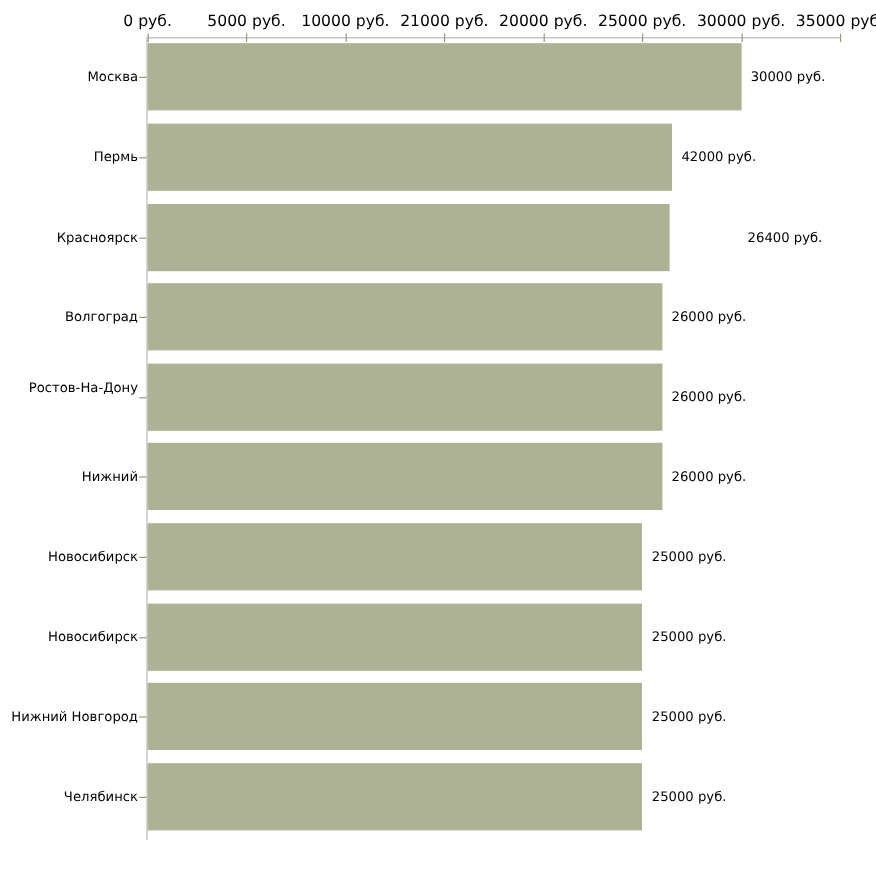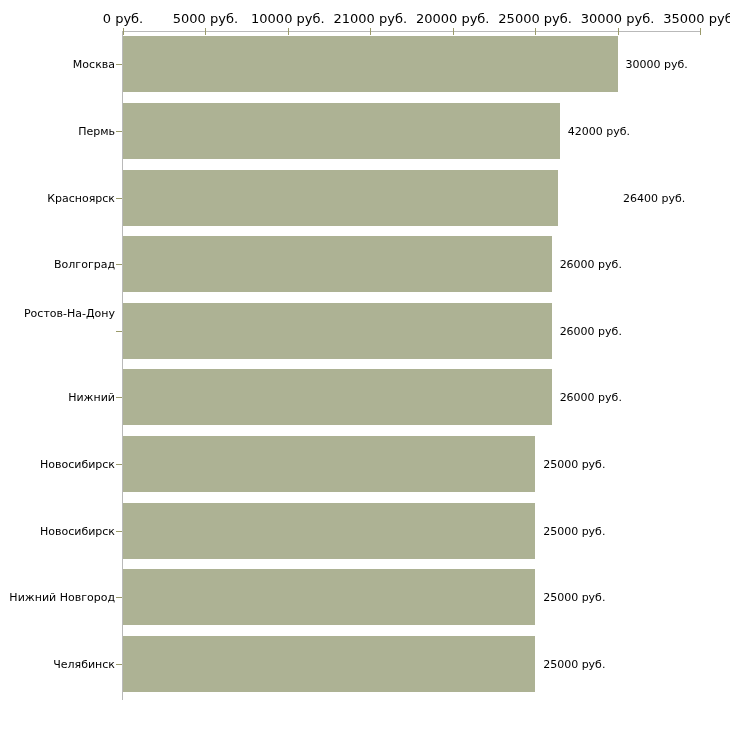--- a/index.html
+++ b/index.html
@@ -137,21 +137,21 @@
     <div id="y-ticks-layer">
         <div class="y-tick" style="top: 64.3px; background: rgb(154, 154, 106);"></div>
         <div class="y-tick-label" style="top: 64.3px;">Москва</div>
         <div class="y-tick" style="top: 130.9px; background: rgb(154, 154, 106);"></div>
         <div class="y-tick-label" style="top: 130.9px;">Пермь</div>
         <div class="y-tick" style="top: 197.5px; background: rgb(154, 154, 106);"></div>
         <div class="y-tick-label" style="top: 197.5px;">Красноярск</div>
         <div class="y-tick" style="top: 264.1px; background: rgb(154, 154, 106);"></div>
         <div class="y-tick-label" style="top: 264.1px;">Волгоград</div>
         <div class="y-tick" style="top: 330.7px; background: rgb(154, 154, 106);"></div>
-        <div class="y-tick-label" style="top: 313px;">Ростов-На-Дону</div>
+        <div class="y-tick-label" style="top: 323px;">Ростов-На-Дону</div>
         <div class="y-tick" style="top: 397.3px; background: rgb(154, 154, 106);"></div>
         <div class="y-tick-label" style="top: 397.3px;">Нижний</div>
         <div class="y-tick" style="top: 463.9px; background: rgb(154, 154, 106);"></div>
         <div class="y-tick-label" style="top: 463.9px;">Новосибирск</div>
         <div class="y-tick" style="top: 530.5px; background: rgb(154, 154, 106);"></div>
         <div class="y-tick-label" style="top: 530.5px;">Новосибирск</div>
         <div class="y-tick" style="top: 597.1px; background: rgb(154, 154, 106);"></div>
         <div class="y-tick-label" style="top: 597.1px;">Нижний Новгород</div>
         <div class="y-tick" style="top: 663.7px; background: rgb(154, 154, 106);"></div>
         <div class="y-tick-label" style="top: 663.7px;">Челябинск</div>

